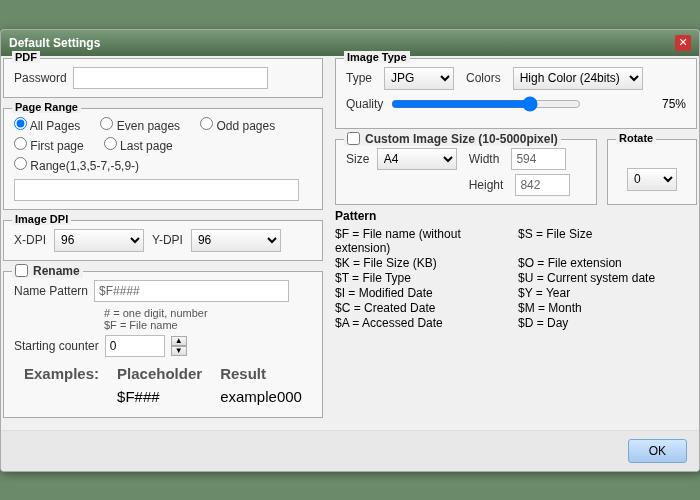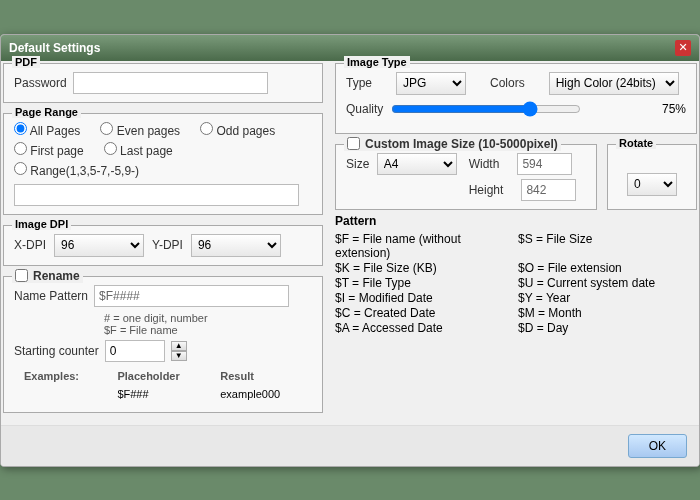--- a/index.html
+++ b/index.html
@@ -24,39 +24,39 @@
     .dpi-row { display: flex; align-items: center; gap: 8px; }
     .dpi-select { width: 90px; }
     .checkbox-label { display: flex; align-items: center; gap: 5px; }
     .name-pattern-input { width: 195px; background: #e8e8e8; border: 1px solid #bbb; padding: 2px 4px; height: 22px; color: #666; }
     .hint-text { color: #555; font-size: 11px; margin-left: 8px; }
     .counter-row { display: flex; align-items: center; gap: 6px; }
     .counter-input { width: 60px; height: 22px; border: 1px solid #bbb; background: #e8e8e8; padding: 2px 4px; }
     .spinner { display: flex; flex-direction: column; }
     .spinner-btn { width: 16px; height: 10px; border: 1px solid #aaa; background: linear-gradient(to bottom, #f8f8f8, #ddd); cursor: pointer; font-size: 8px; display: flex; align-items: center; justify-content: center; line-height: 1; }
     .examples-table { width: 100%; margin-top: 4px; }
-    .examples-table td { padding: 2px 8px; font-size: 11px; }
+    .examples-table td { padding: 2px 8px; font-size: 15px; }
     .examples-table .header-td { font-weight: bold; color: #555; }
     
     .quality-row { display: flex; align-items: center; gap: 8px; margin-bottom: 8px; }
     .slider-container { flex: 1; display: flex; align-items: center; }
     input[type="range"] { width: 200px; }
     .size-fields { display: flex; gap: 12px; align-items: flex-start; }
     .size-select-box { width: 80px; height: 22px; }
     .wh-group { display: flex; flex-direction: column; gap: 4px; }
-    .wh-row { display: flex; align-items: center; gap: 18px; }
+    .wh-row { display: flex; align-items: center; gap: 12px; }
     .wh-input { width: 55px; height: 22px; border: 1px solid #bbb; background: #e8e8e8; padding: 2px 4px; color: #666; }
     .rotate-select { width: 50px; }
     .pattern-section { margin-top: 4px; }
     .pattern-title { font-weight: bold; margin-bottom: 4px; }
     .pattern-grid { display: grid; grid-template-columns: 1fr 1fr; gap: 1px 4px; font-size: 11px; }
     .bottom-bar { display: flex; justify-content: flex-end; gap: 8px; padding: 8px 12px; border-top: 1px solid #ddd; background: #e8e8e8; border-radius: 0 0 3px 3px; }
     .btn { padding: 4px 20px; border: 1px solid #aaa; background: linear-gradient(to bottom, #f8f8f8, #ddd); cursor: pointer; border-radius: 3px; font-size: 12px; }
     .btn-ok { background: linear-gradient(to bottom, #d0e8ff, #a8c8f0); border-color: #78a8d0; }
-    .type-row { display: flex; align-items: center; gap: 24px; margin-bottom: 6px; }
+    .type-row { display: flex; align-items: center; gap: 12px; margin-bottom: 6px; }
     .jpg-select { width: 70px; }
     .colors-select { width: 130px; }
     .rotate-box { width: 90px; flex-shrink: 0; }
     .size-rotate-row { display: flex; gap: 10px; }
     .custom-box { flex: 1; }
   </style>
 </head>
 <body>
 
 <div class="dialog">

